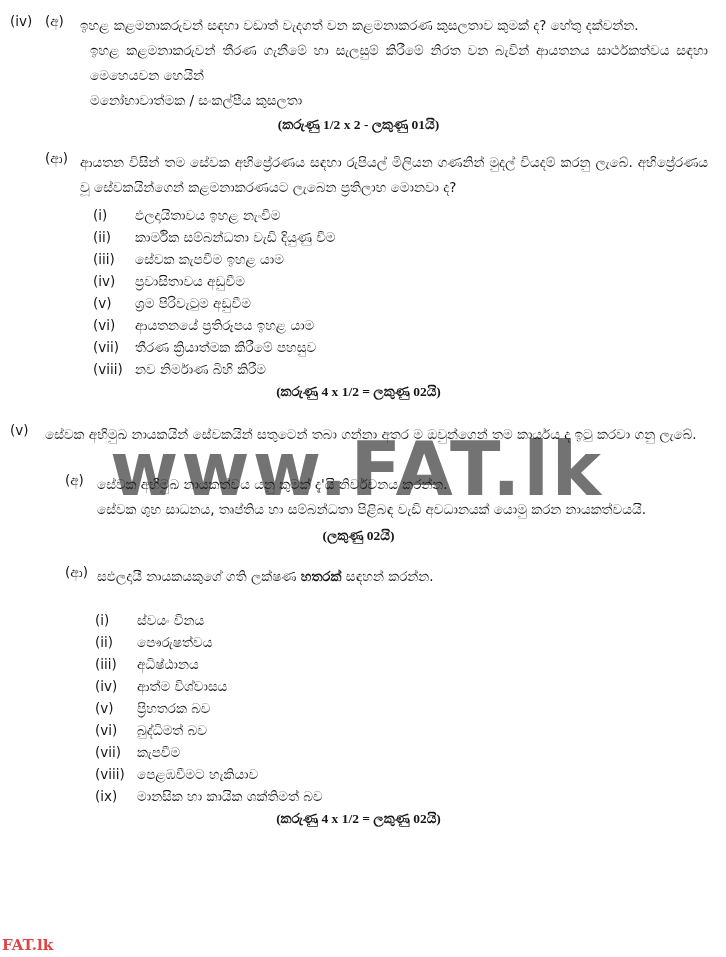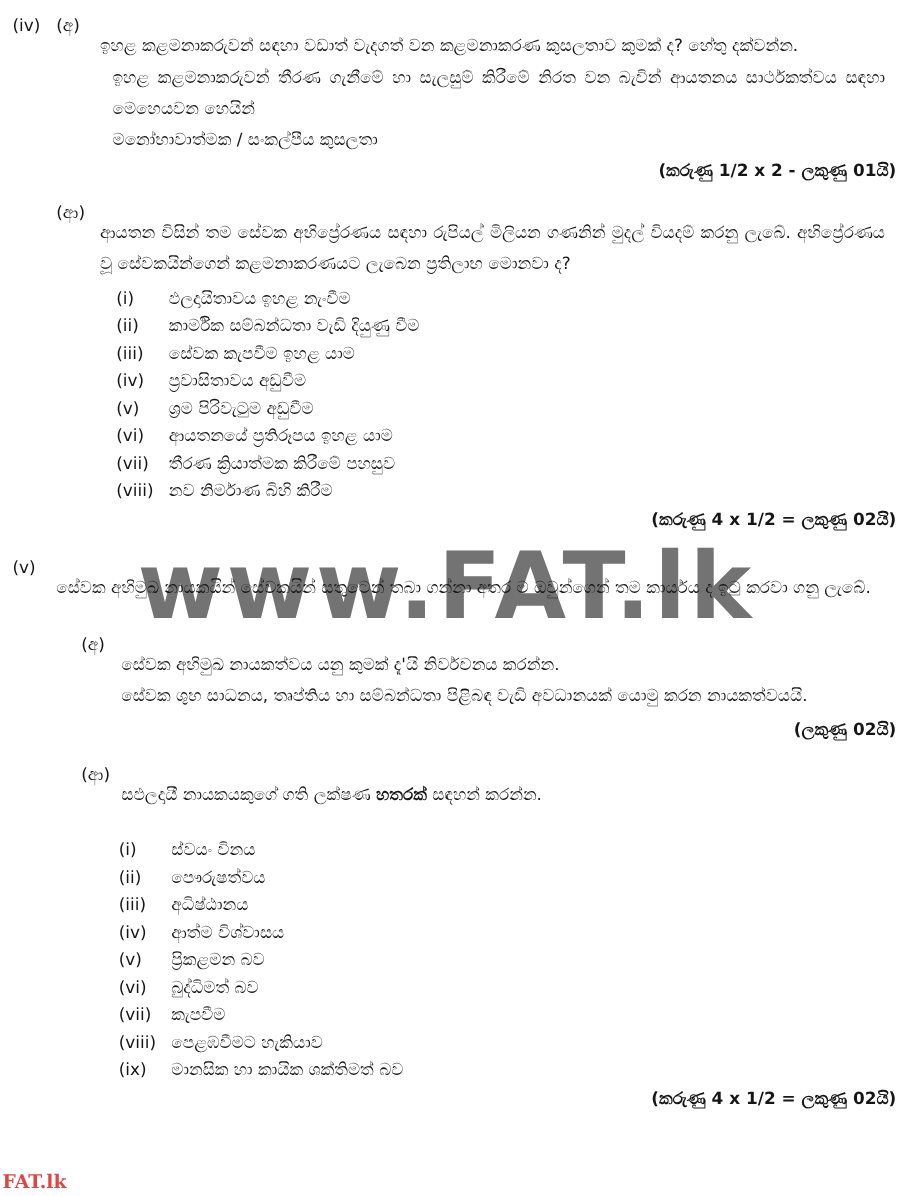--- a/index.html
+++ b/index.html
@@ -25,26 +25,26 @@
     white-space: nowrap;
     user-select: none;
   }
   .content { position: relative; z-index: 1; padding-top: 13px; }
   .q-row { display: flex; align-items: flex-start; }
   .col-num { flex: 0 0 45px; padding-left: 10px; box-sizing: border-box; }
   .col-sub { flex: 0 0 35px; }
   .col-sub-b { flex: 0 0 32px; }
   .text {
     flex: 1;
-    margin: 12px 18px 0 0;
+    margin: 0 18px 0 0;
     text-align: justify;
     line-height: 25px;
   }
   p.block { margin: 0 18px 0 90px; text-align: justify; line-height: 25px; }
-  .marks { text-align: right; padding-right: 9px; font-weight: bold; line-height: 20px; }
+  .marks { text-align: center; padding-right: 9px; font-weight: bold; line-height: 20px; font-family: Liberation Serif, serif; }
   .list { margin-left: 93px; }
   .list-row { display: flex; line-height: 22px; }
   .roman { flex: 0 0 42px; }
   .li-text { flex: 1; }
   .indent-b { padding-left: 65px; }
   .bold { font-weight: bold; }
   .mt2  { margin-top: 2px; }
   .mt4  { margin-top: 4px; }
   .mt5  { margin-top: 5px; }
   .mt10 { margin-top: 10px; }
@@ -160,21 +160,21 @@
       <div class="list-row">
         <span class="roman">(iii)</span>
         <span class="li-text">අධිෂ්ඨානය</span>
       </div>
       <div class="list-row">
         <span class="roman">(iv)</span>
         <span class="li-text">ආත්ම විශ්වාසය</span>
       </div>
       <div class="list-row">
         <span class="roman">(v)</span>
-        <span class="li-text">ප්‍රිකළමන බව</span>
+        <span class="li-text">ප්‍රිහතරක බව</span>
       </div>
       <div class="list-row">
         <span class="roman">(vi)</span>
         <span class="li-text">බුද්ධිමත් බව</span>
       </div>
       <div class="list-row">
         <span class="roman">(vii)</span>
         <span class="li-text">කැපවීම</span>
       </div>
       <div class="list-row">

